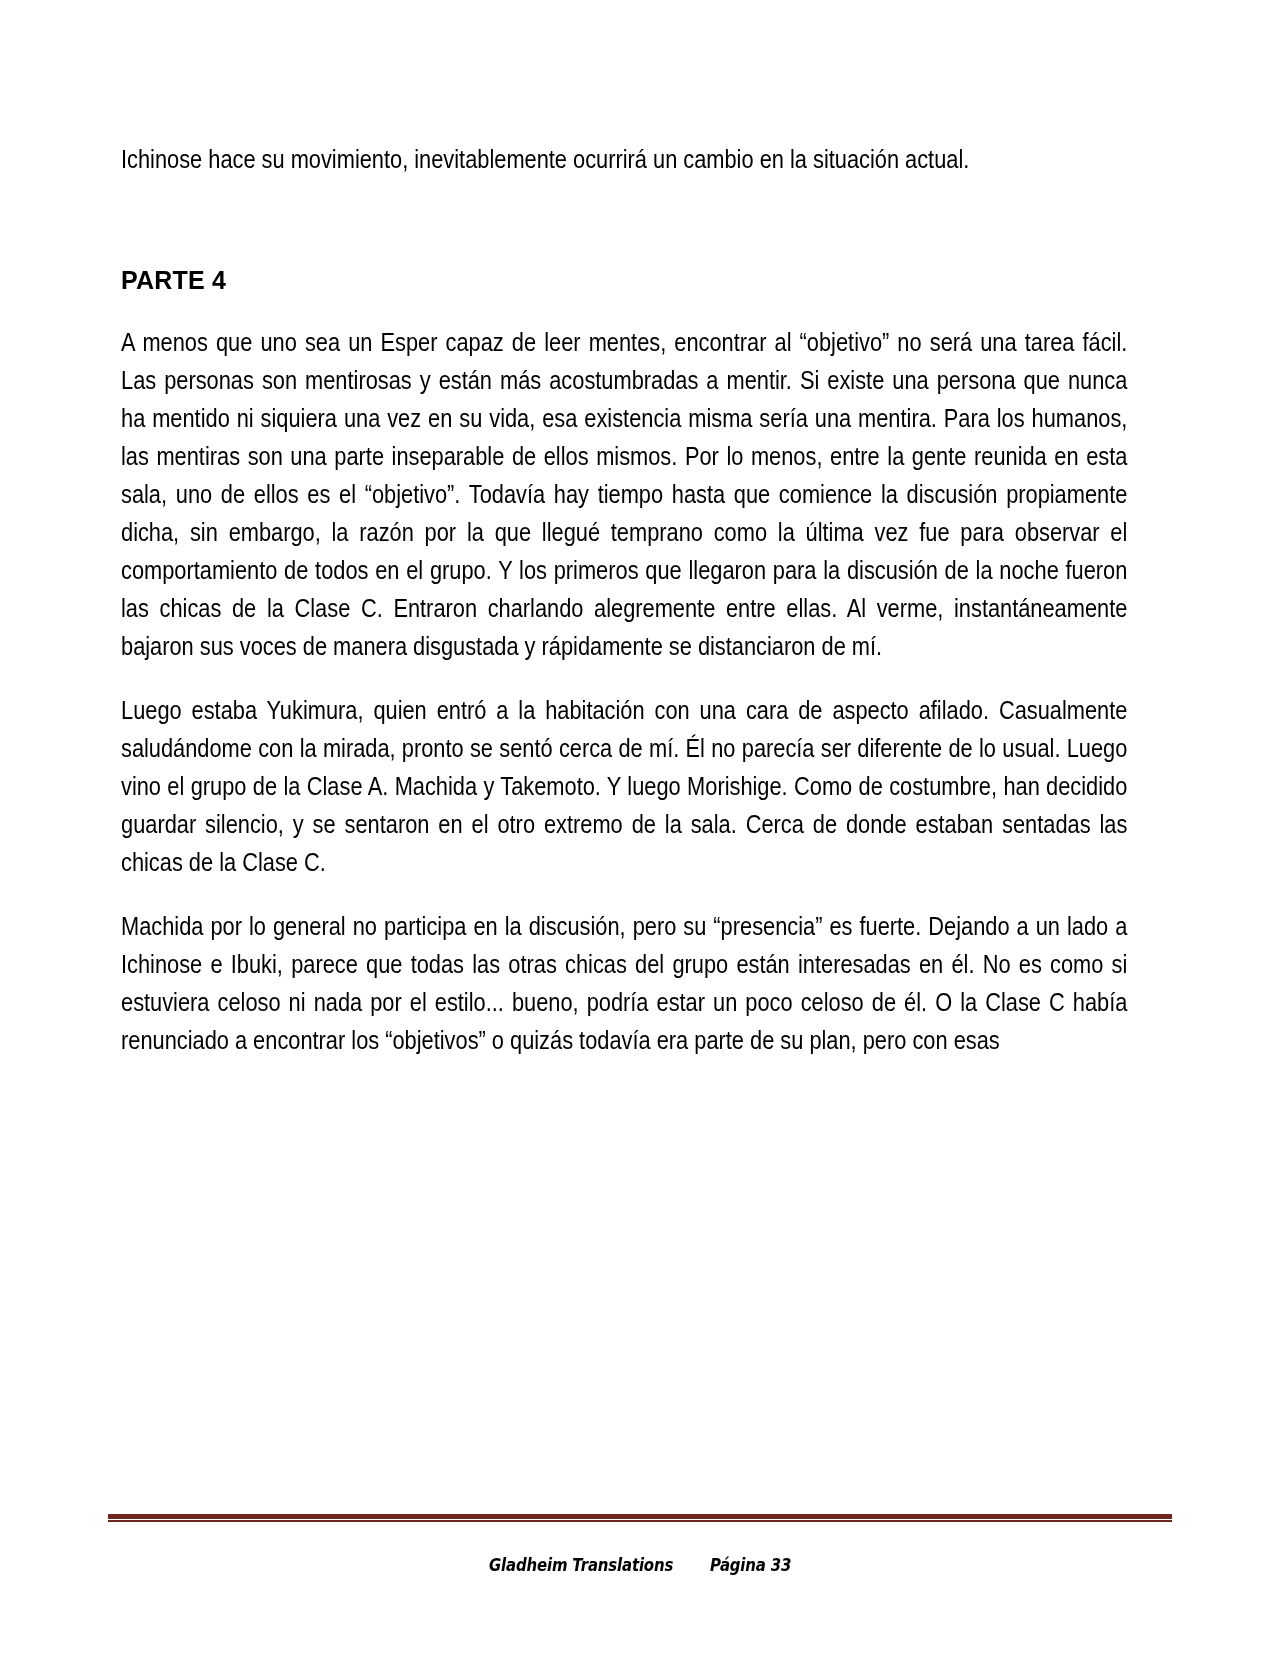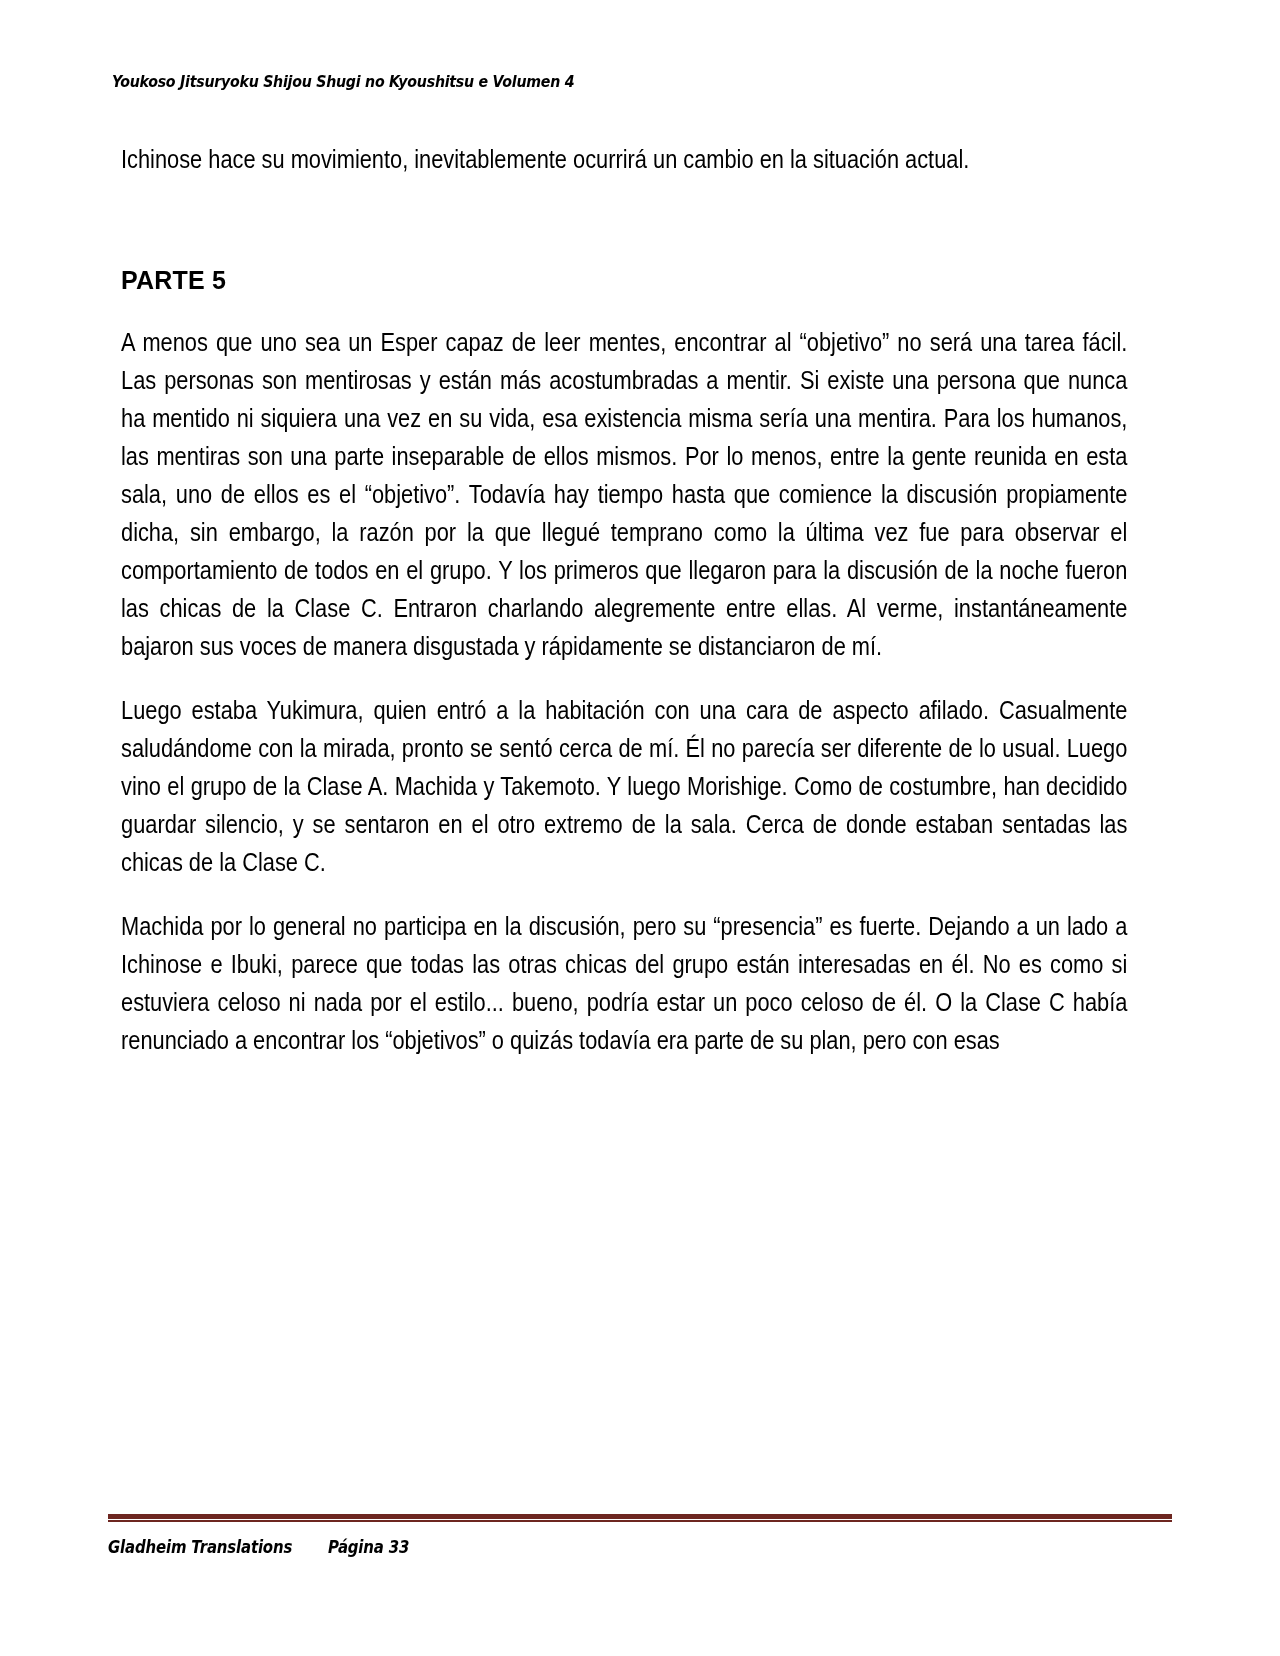--- a/index.html
+++ b/index.html
@@ -145,53 +145,50 @@
     position: absolute;
     top: 6px;
     left: 0;
     right: 0;
     height: 2px;
     background: #6d2620;
   }
 
   .footer-row {
     display: flex;
-    justify-content: flex-start;
+    justify-content: center;
     align-items: baseline;
-    margin-top: 14px;
+    margin-top: 32px;
   }
 
   .footer-left, .footer-right {
     font-family: "DejaVu Sans", sans-serif;
     font-size: 17px;
     font-weight: bold;
     font-style: italic;
     letter-spacing: -0.2px;
     color: #000;
     white-space: nowrap;
   }
   .footer-left  { transform: scaleX(0.88); transform-origin: left  center; }
   .footer-right { transform: scaleX(0.88); transform-origin: right center; }
 </style>
 </head>
 <body>
 
 <div class="page">
 
-  <div class="page-header">
-    <div class="header-title">Youkoso Jitsuryoku Shijou Shugi no Kyoushitsu e Volumen 4</div>
-  </div>
 
   <div class="content">
 
     <p class="para">Ichinose hace su movimiento, inevitablemente ocurrirá un cambio en la situación actual.</p>
 
     <div class="spacer-before-heading"></div>
 
-    <h2 class="section-heading">PARTE 5</h2>
+    <h2 class="section-heading">PARTE 4</h2>
 
     <div class="spacer-after-heading"></div>
 
     <p class="para">A menos que uno sea un Esper capaz de leer mentes, encontrar al “objetivo” no será una tarea fácil. Las personas son mentirosas y están más acostumbradas a mentir. Si existe una persona que nunca ha mentido ni siquiera una vez en su vida, esa existencia misma sería una mentira. Para los humanos, las mentiras son una parte inseparable de ellos mismos. Por lo menos, entre la gente reunida en esta sala, uno de ellos es el “objetivo”. Todavía hay tiempo hasta que comience la discusión propiamente dicha, sin embargo, la razón por la que llegué temprano como la última vez fue para observar el comportamiento de todos en el grupo. Y los primeros que llegaron para la discusión de la noche fueron las chicas de la Clase C. Entraron charlando alegremente entre ellas. Al verme, instantáneamente bajaron sus voces de manera disgustada y rápidamente se distanciaron de mí.</p>
 
     <p class="para">Luego estaba Yukimura, quien entró a la habitación con una cara de aspecto afilado. Casualmente saludándome con la mirada, pronto se sentó cerca de mí. Él no parecía ser diferente de lo usual. Luego vino el grupo de la Clase A. Machida y Takemoto. Y luego Morishige. Como de costumbre, han decidido guardar silencio, y se sentaron en el otro extremo de la sala. Cerca de donde estaban sentadas las chicas de la Clase C.</p>
 
 
     <p class="para">Machida por lo general no participa en la discusión, pero su “presencia” es fuerte. Dejando a un lado a Ichinose e Ibuki, parece que todas las otras chicas del grupo están interesadas en él. No es como si estuviera celoso ni nada por el estilo... bueno, podría estar un poco celoso de él. O la Clase C había renunciado a encontrar los “objetivos” o quizás todavía era parte de su plan, pero con esas</p>
 

